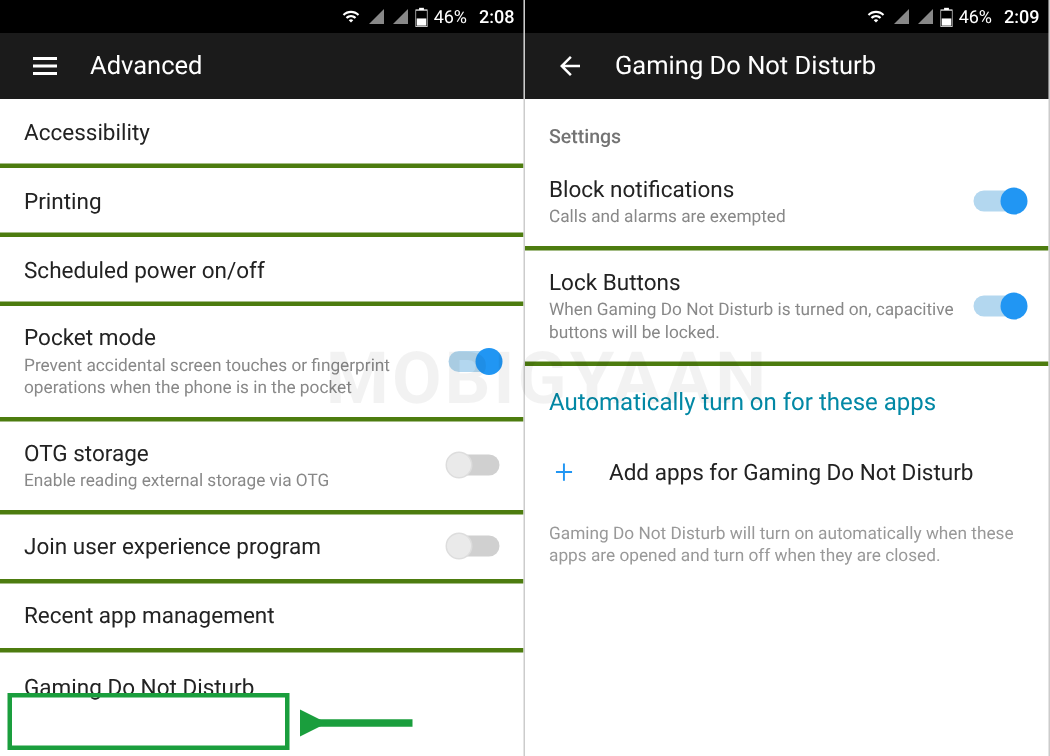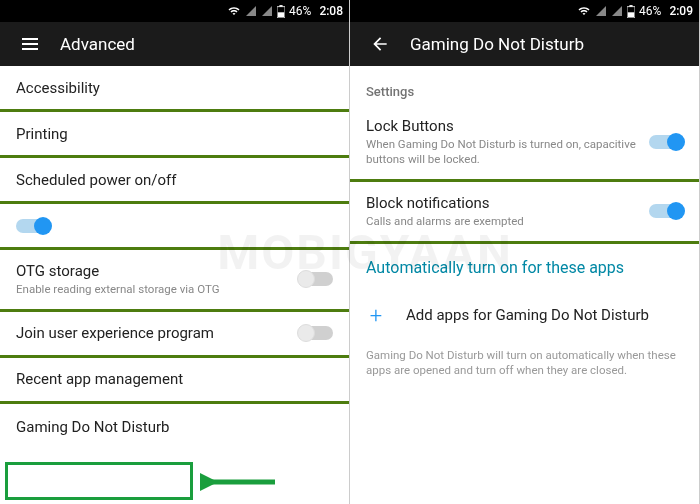--- a/index.html
+++ b/index.html
@@ -152,20 +152,24 @@
         <div class="text">
           <div class="title">Printing</div>
         </div>
       </div>
     <div class="item">
         <div class="text">
           <div class="title">Scheduled power on/off</div>
         </div>
       </div>
     <div class="item">
+      <div class="text">
+          <div class="title">Pocket mode</div>
+          <div class="subtitle">Prevent accidental screen touches or fingerprint operations when the phone is in the pocket</div>
+        </div>
       <div class="switch on">
           <div class="knob"></div>
         </div>
     </div>
     <div class="item">
       <div class="text">
           <div class="title">OTG storage</div>
           <div class="subtitle">Enable reading external storage via OTG</div>
         </div>
       <div class="switch off">
@@ -217,31 +221,31 @@
       <svg viewBox="0 0 24 24">
           <path d="M20 11H7.83l5.59-5.59L12 4l-8 8 8 8 1.41-1.41L7.83 13H20z"></path>
         </svg>
     </div>
     <div>Gaming Do Not Disturb</div>
   </div>
   <div class="scroll">
     <div class="section-header">Settings</div>
     <div class="item">
       <div class="text">
+          <div class="title">Block notifications</div>
+          <div class="subtitle">Calls and alarms are exempted</div>
+        </div>
+      <div class="switch on">
+          <div class="knob"></div>
+        </div>
+    </div>
+    <div class="item">
+      <div class="text">
           <div class="title">Lock Buttons</div>
           <div class="subtitle">When Gaming Do Not Disturb is turned on, capacitive buttons will be locked.</div>
-        </div>
-      <div class="switch on">
-          <div class="knob"></div>
-        </div>
-    </div>
-    <div class="item">
-      <div class="text">
-          <div class="title">Block notifications</div>
-          <div class="subtitle">Calls and alarms are exempted</div>
         </div>
       <div class="switch on">
           <div class="knob"></div>
         </div>
     </div>
     <div class="link-row">Automatically turn on for these apps</div>
     <div class="add-row">
       <div class="plus">+</div>
       <div class="label">Add apps for Gaming Do Not Disturb</div>
     </div>

